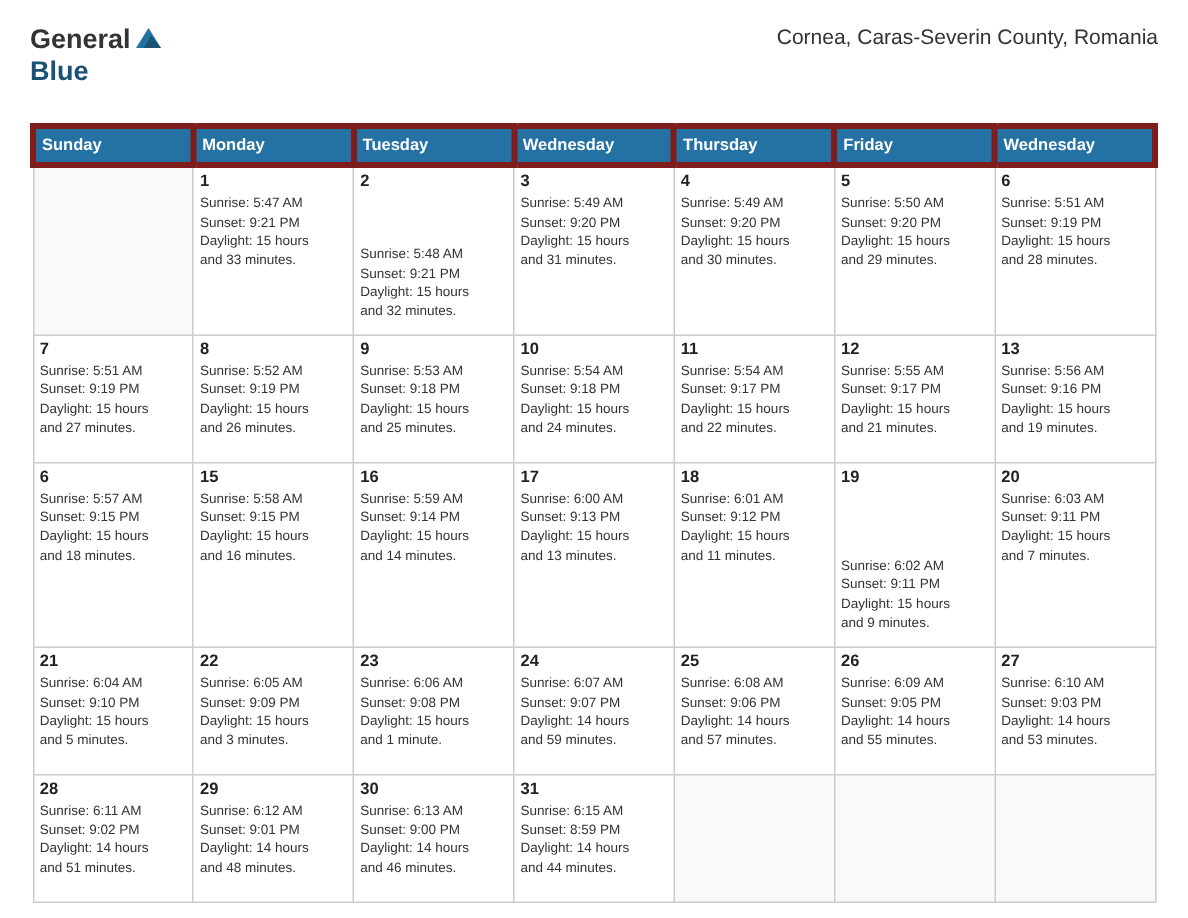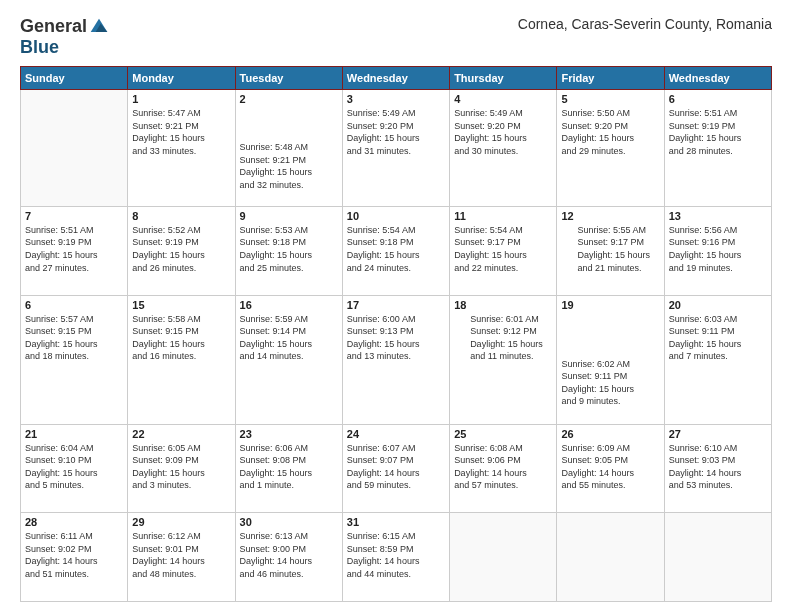--- a/index.html
+++ b/index.html
@@ -14,21 +14,21 @@
       width: 792px;
       height: 612px;
       padding: 16px 20px 10px 20px;
       display: flex;
       flex-direction: column;
     }
     .header {
       display: flex;
       align-items: flex-start;
       justify-content: space-between;
-      margin-bottom: 8px;
+      margin-bottom: 24px;
     }
     .logo {
       display: flex;
       flex-direction: column;
       align-items: flex-start;
     }
     .logo-text {
       display: flex;
       align-items: center;
     }
@@ -66,21 +66,21 @@
       width: 100%;
       font-size: 10px;
     }
     .calendar th {
       background-color: #2471a3;
       color: white;
       padding: 5px 4px;
       text-align: left;
       font-size: 11px;
       font-weight: bold;
-      border: 1px solid #7f1d1d;
+      border: 4px solid #7f1d1d;
     }
     .calendar td {
       border: 1px solid #ccc;
       vertical-align: top;
       padding: 3px 4px;
       width: calc(100% / 7);
       height: 80px;
     }
     .cell-date {
       font-weight: bold;
@@ -207,21 +207,21 @@
           </td>
           <td>
             <span class="cell-date">11</span>
             <div class="cell-info" style="white-space: pre-line;">Sunrise: 5:54 AM
 Sunset: 9:17 PM
 Daylight: 15 hours
 and 22 minutes.</div>
           </td>
           <td>
             <span class="cell-date">12</span>
-            <div class="cell-info" style="white-space: pre-line; margin-left: 16px;">Sunrise: 5:55 AM
+            <div class="cell-info" style="white-space: pre-line;">Sunrise: 5:55 AM
 Sunset: 9:17 PM
 Daylight: 15 hours
 and 21 minutes.</div>
           </td>
           <td>
             <span class="cell-date">13</span>
             <div class="cell-info" style="white-space: pre-line;">Sunrise: 5:56 AM
 Sunset: 9:16 PM
 Daylight: 15 hours
 and 19 minutes.</div>
@@ -251,21 +251,21 @@
           </td>
           <td>
             <span class="cell-date">17</span>
             <div class="cell-info" style="white-space: pre-line;">Sunrise: 6:00 AM
 Sunset: 9:13 PM
 Daylight: 15 hours
 and 13 minutes.</div>
           </td>
           <td>
             <span class="cell-date">18</span>
-            <div class="cell-info" style="white-space: pre-line; margin-left: 16px;">Sunrise: 6:01 AM
+            <div class="cell-info" style="white-space: pre-line;">Sunrise: 6:01 AM
 Sunset: 9:12 PM
 Daylight: 15 hours
 and 11 minutes.</div>
           </td>
           <td>
             <span class="cell-date">19</span>
             <div class="cell-info" style="white-space: pre-line; margin-top: 47px;">Sunrise: 6:02 AM
 Sunset: 9:11 PM
 Daylight: 15 hours
 and 9 minutes.</div>

